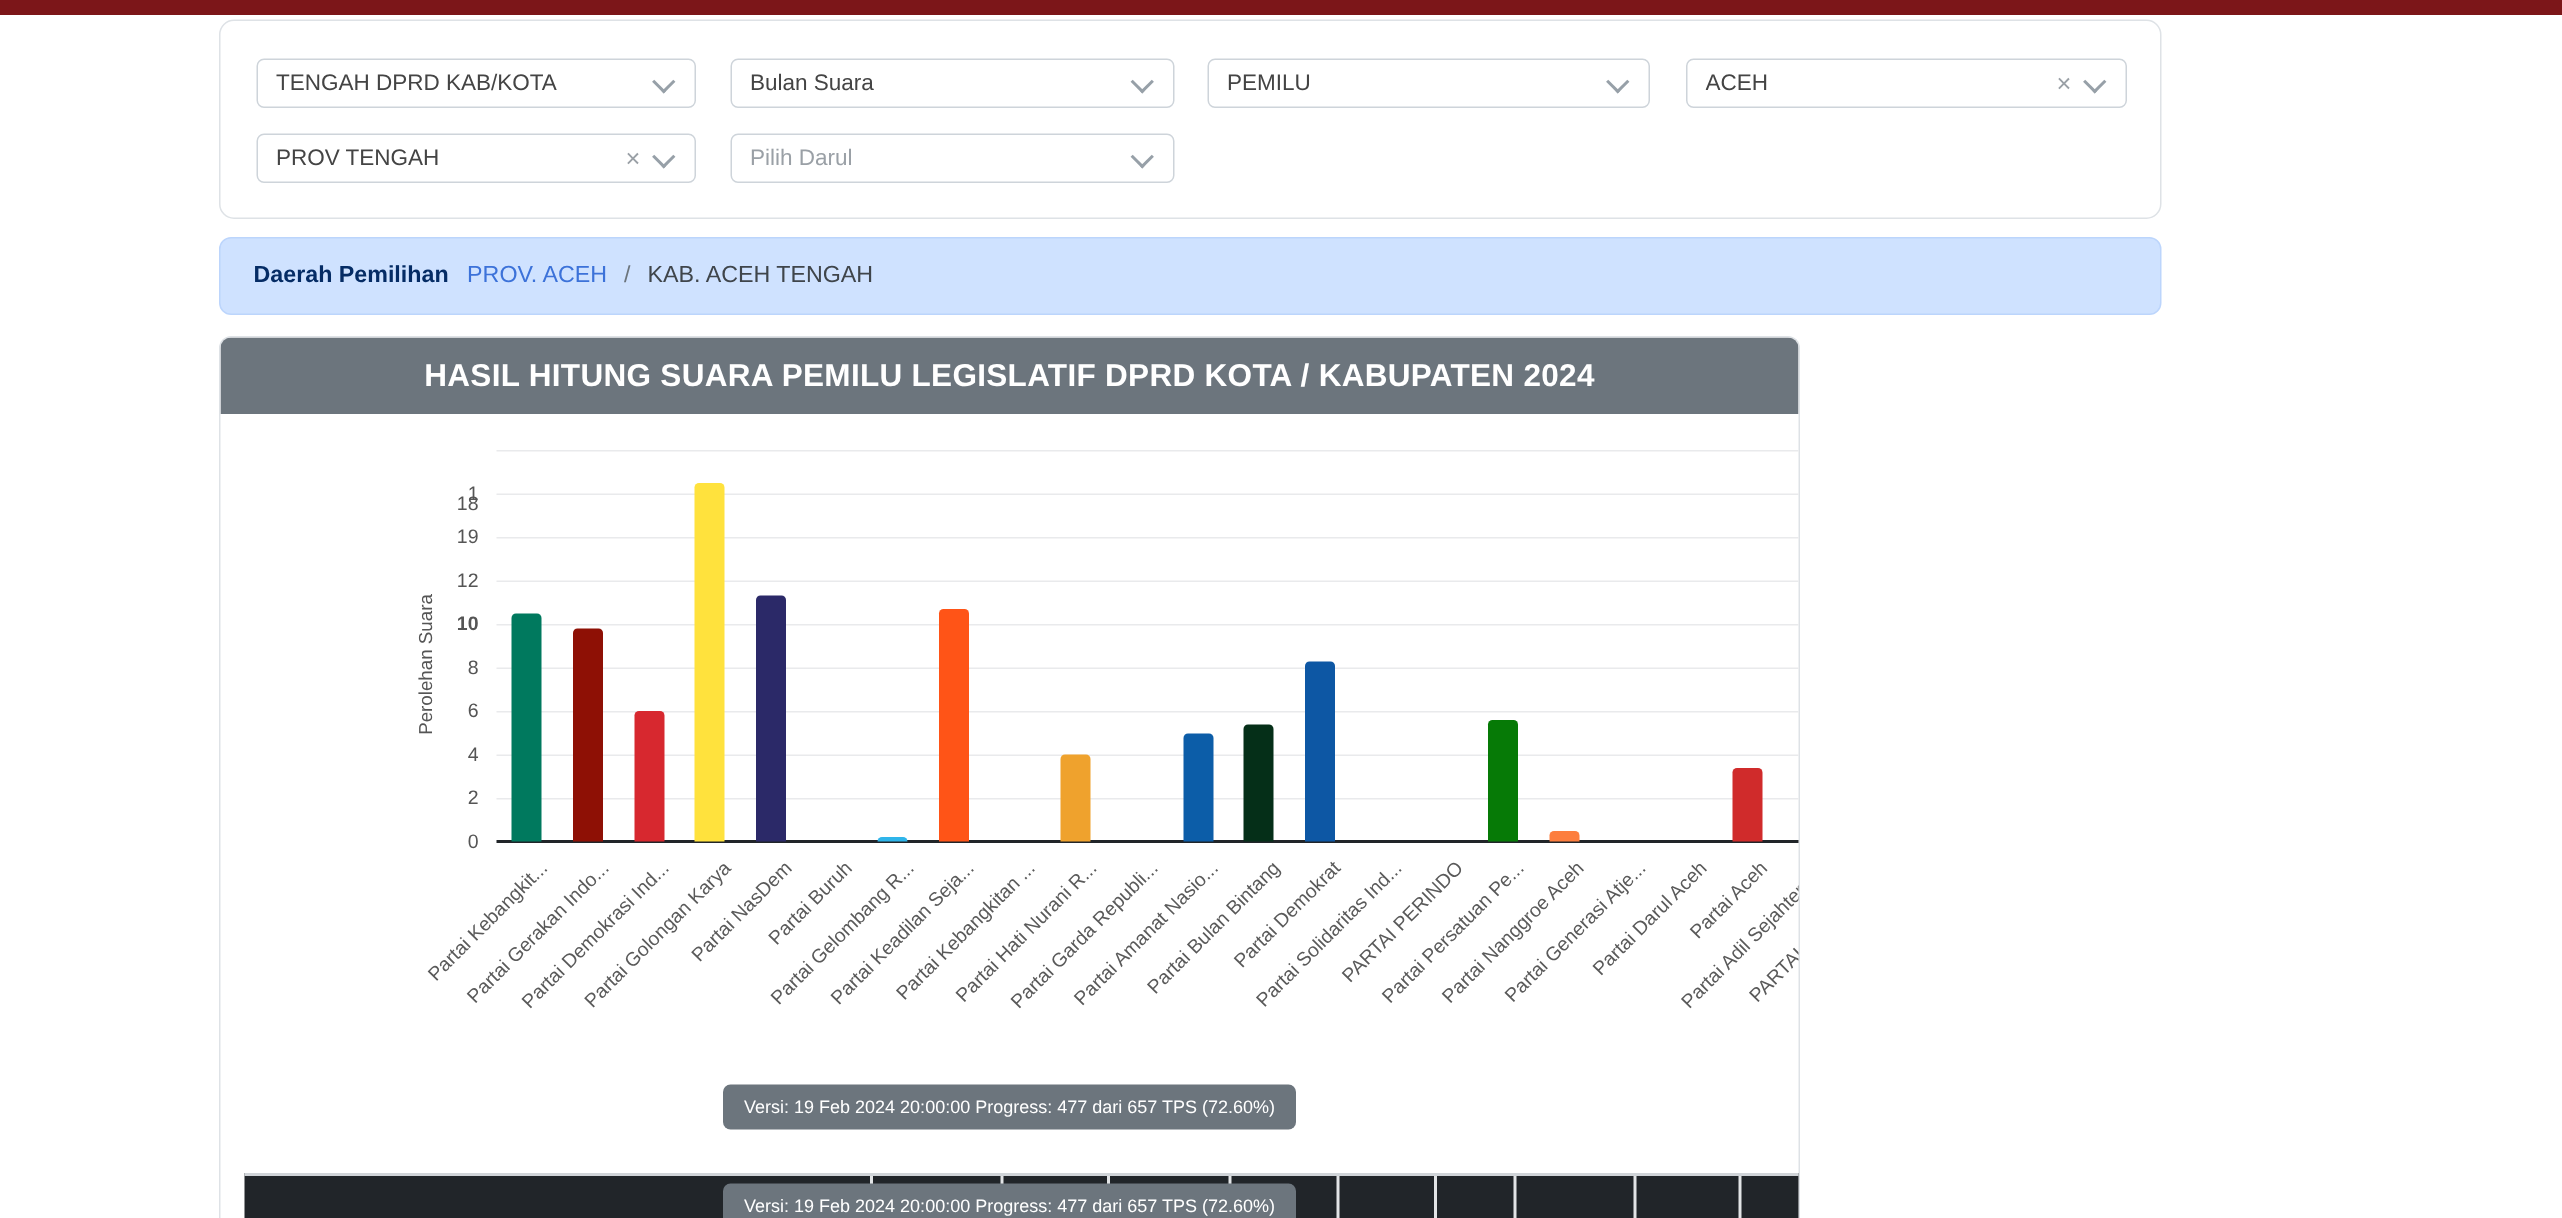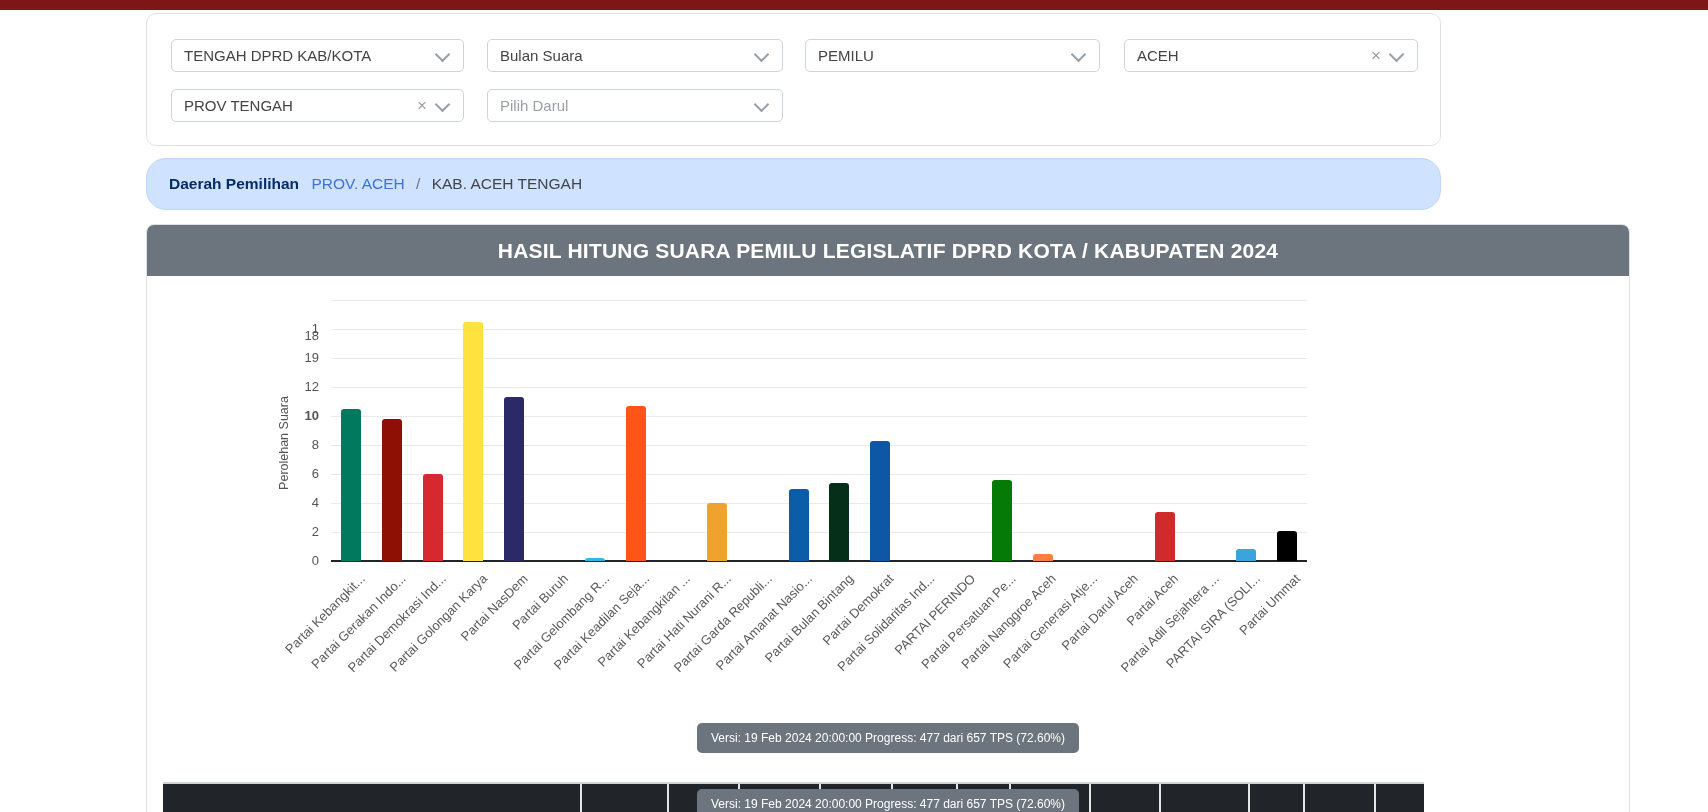--- a/index.html
+++ b/index.html
@@ -10,28 +10,28 @@
     background:#fff;border:1px solid #dee2e6;border-radius:10px;box-sizing:border-box;}
   .sel{position:absolute;height:33px;border:1px solid #ced4da;border-radius:5px;background:#fff;
     box-sizing:border-box;font-size:15px;color:#444;line-height:31px;cursor:pointer;}
   .sel .txt{position:absolute;left:12px;right:50px;top:0;white-space:nowrap;overflow:hidden;}
   .sel.placeholder .txt{color:#9aa0a6;}
   .chev{position:absolute;right:15px;top:9px;width:9px;height:9px;
     border-right:2.5px solid #97a0a8;border-bottom:2.5px solid #97a0a8;transform:rotate(45deg);}
   .clear{position:absolute;right:36px;top:0;font-size:17px;color:#9aa0a6;line-height:31px;cursor:pointer;}
   
   .crumb{position:absolute;left:146px;top:158px;width:1295px;height:52px;background:#cfe2ff;
-    border:1px solid #bcd5fc;border-radius:20px;box-sizing:border-box;font-size:15.5px;line-height:50px;}
+    border:1px solid #bcd5fc;border-radius:8px;box-sizing:border-box;font-size:15.5px;line-height:50px;}
   .crumb .inner{position:absolute;left:22px;top:0;white-space:nowrap;}
   .crumb .lbl{font-weight:bold;color:#052c65;}
   .crumb a{color:#3c72d9;text-decoration:none;margin-left:8px;}
   .crumb .sep{color:#6c757d;margin:0 7px;}
   .crumb .cur{color:#3f454b;}
   
-  .main-card{position:absolute;left:146px;top:224px;width:1484px;height:588px;background:#fff;
+  .main-card{position:absolute;left:146px;top:224px;width:1054px;height:588px;background:#fff;
     border:1px solid #dee2e6;border-bottom:none;border-radius:8px 8px 0 0;box-sizing:border-box;overflow:hidden;}
   .chart-title{position:absolute;left:0;top:0;width:100%;height:51px;background:#6c757d;color:#fff;
     font-size:21px;font-weight:bold;text-align:center;line-height:51px;letter-spacing:.2px;}
   .chart-area{position:absolute;left:0;top:51px;width:1295px;height:450px;}
   .gridline{position:absolute;height:1px;background:#e9eaec;}
   .baseline{height:2px;background:#212529;}
   .ytick{position:absolute;left:0;width:172px;text-align:right;font-size:13px;color:#555;}
   .ylabel{position:absolute;left:137px;top:167px;transform:translate(-50%,-50%) rotate(-90deg);
     white-space:nowrap;font-size:12.5px;color:#555;}
   .bar{position:absolute;width:20px;border-radius:3px 3px 0 0;}

